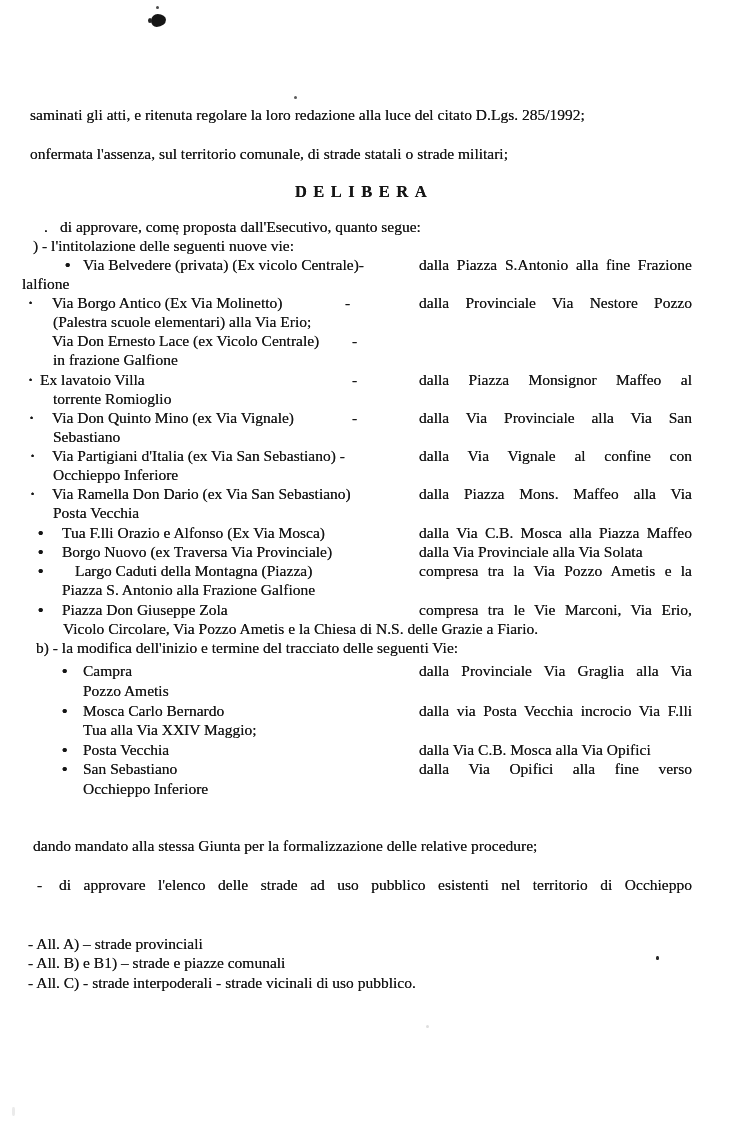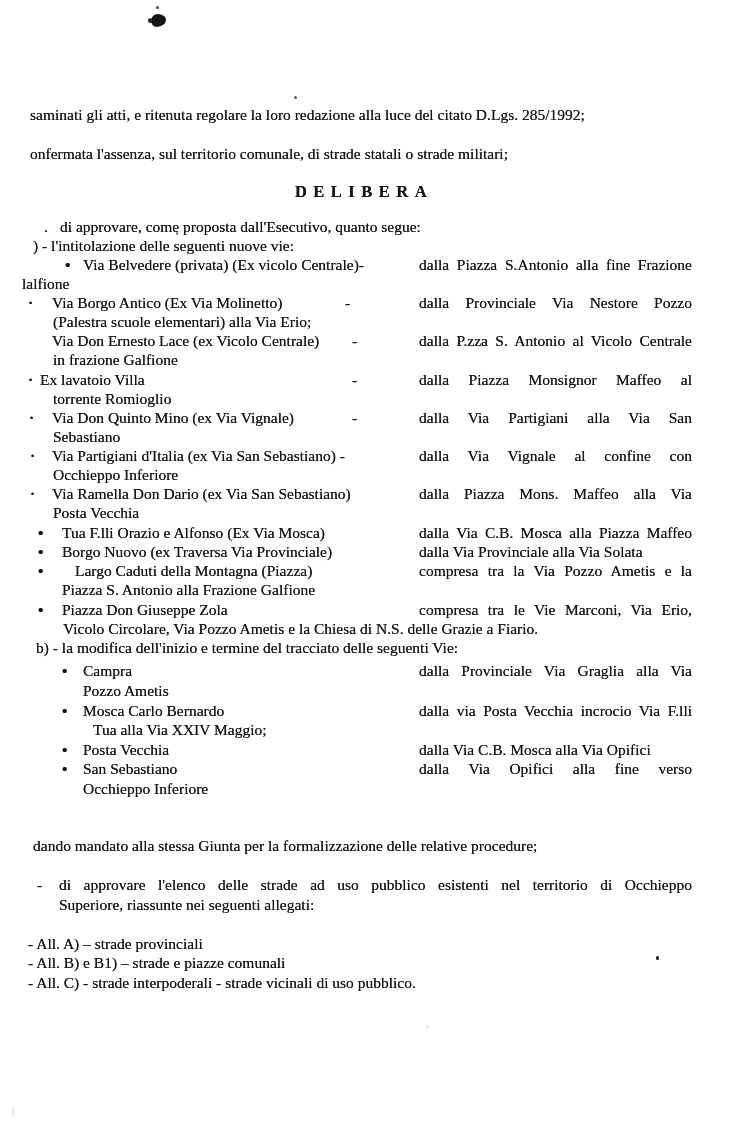--- a/index.html
+++ b/index.html
@@ -68,37 +68,36 @@
     <span class="bu" style="left:28px">·</span>
     <span class="lt" style="left:52px">Via Borgo Antico (Ex Via Molinetto)</span>
     <span class="da" style="left:345px">-</span>
     <span class="rt jt">dalla Provinciale Via Nestore Pozzo</span>
   </div>
   <div class="ln" style="top:312px;left:53px">(Palestra scuole elementari) alla Via Erio;</div>
 
   <div class="row" style="top:331px">
     <span class="lt" style="left:52px">Via Don Ernesto Lace (ex Vicolo Centrale)</span>
     <span class="da" style="left:352px">-</span>
-    <span class="rt jt">dalla P.zza S. Antonio al Vicolo Centrale</span>
   </div>
   <div class="ln" style="top:350px;left:53px">in frazione Galfione</div>
 
   <div class="row" style="top:370px">
     <span class="bu" style="left:28px">·</span>
     <span class="lt" style="left:40px">Ex lavatoio Villa</span>
     <span class="da" style="left:352px">-</span>
     <span class="rt jt">dalla Piazza Monsignor Maffeo al</span>
   </div>
   <div class="ln" style="top:389px;left:53px">torrente Romioglio</div>
 
   <div class="row" style="top:408px">
     <span class="bu" style="left:29px">·</span>
     <span class="lt" style="left:52px">Via Don Quinto Mino (ex Via Vignale)</span>
     <span class="da" style="left:352px">-</span>
-    <span class="rt jt">dalla Via Partigiani alla Via San</span>
+    <span class="rt jt">dalla Via Provinciale alla Via San</span>
   </div>
   <div class="ln" style="top:427px;left:53px">Sebastiano</div>
 
   <div class="row" style="top:446px">
     <span class="bu" style="left:30px">·</span>
     <span class="lt" style="left:52px">Via Partigiani d'Italia (ex Via San Sebastiano) -</span>
     <span class="rt jt">dalla Via Vignale al confine con</span>
   </div>
   <div class="ln" style="top:465px;left:53px">Occhieppo Inferiore</div>
 
@@ -142,40 +141,39 @@
     <span class="lt" style="left:83px">Campra</span>
     <span class="rt jt">dalla Provinciale Via Graglia alla Via</span>
   </div>
   <div class="ln" style="top:681px;left:83px">Pozzo Ametis</div>
 
   <div class="row" style="top:701px">
     <span class="bu" style="left:62px">•</span>
     <span class="lt" style="left:83px">Mosca Carlo Bernardo</span>
     <span class="rt jt">dalla via Posta Vecchia incrocio Via F.lli</span>
   </div>
-  <div class="ln" style="top:720px;left:93px">Tua alla Via XXIV Maggio;</div>
+  <div class="ln" style="top:720px;left:83px">Tua alla Via XXIV Maggio;</div>
 
   <div class="row" style="top:740px">
     <span class="bu" style="left:62px">•</span>
     <span class="lt" style="left:83px">Posta Vecchia</span>
     <span class="rt">dalla Via C.B. Mosca alla Via Opifici</span>
   </div>
 
   <div class="row" style="top:759px">
     <span class="bu" style="left:62px">•</span>
     <span class="lt" style="left:83px">San Sebastiano</span>
     <span class="rt jt">dalla Via Opifici alla fine verso</span>
   </div>
   <div class="ln" style="top:779px;left:83px">Occhieppo Inferiore</div>
 
   <div class="ln" style="top:836px;left:33px">dando mandato alla stessa Giunta per la formalizzazione delle relative procedure;</div>
 
   <div class="row" style="top:875px">
     <span class="mk" style="left:37px">-</span>
     <span class="rt jt" style="left:59px;width:633px">di approvare l'elenco delle strade ad uso pubblico esistenti nel territorio di Occhieppo</span>
   </div>
-  <div class="ln" style="top:895px;left:59px">Superiore, riassunte nei seguenti allegati:</div>
 
   <div class="ln" style="top:934px;left:28px">- All. A) – strade provinciali</div>
   <div class="ln" style="top:953px;left:28px">- All. B) e B1) – strade e piazze comunali</div>
   <div class="ln" style="top:973px;left:28px">- All. C) -  strade interpoderali - strade vicinali di uso pubblico.</div>
 
 </div>
 
 </body></html>

